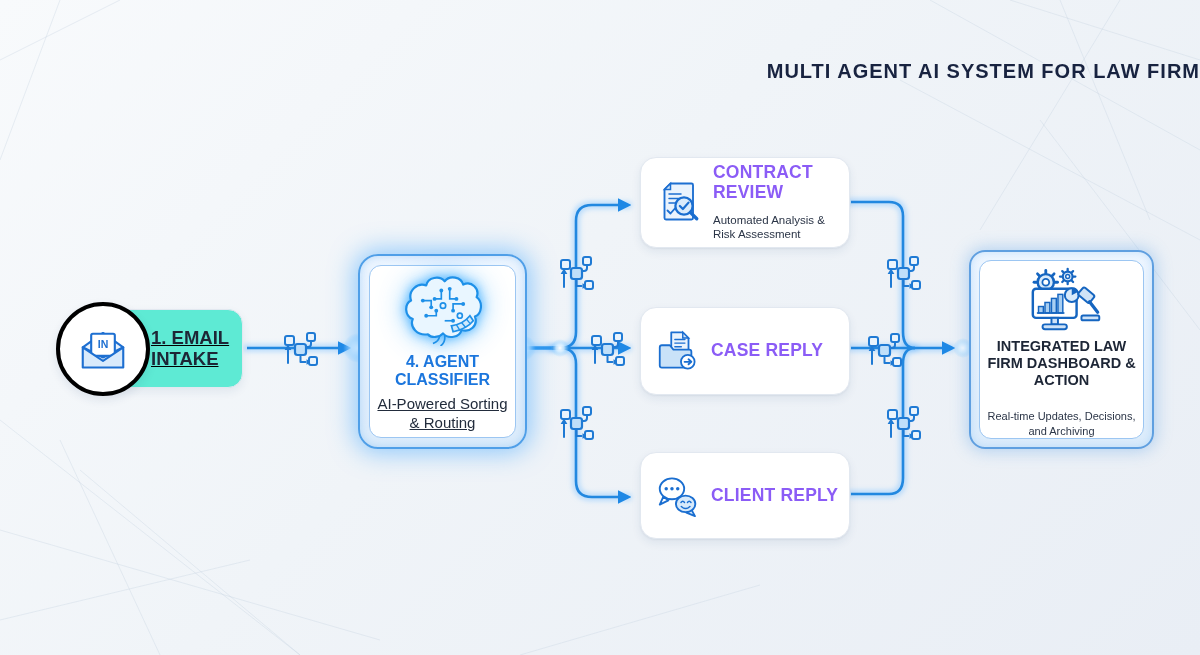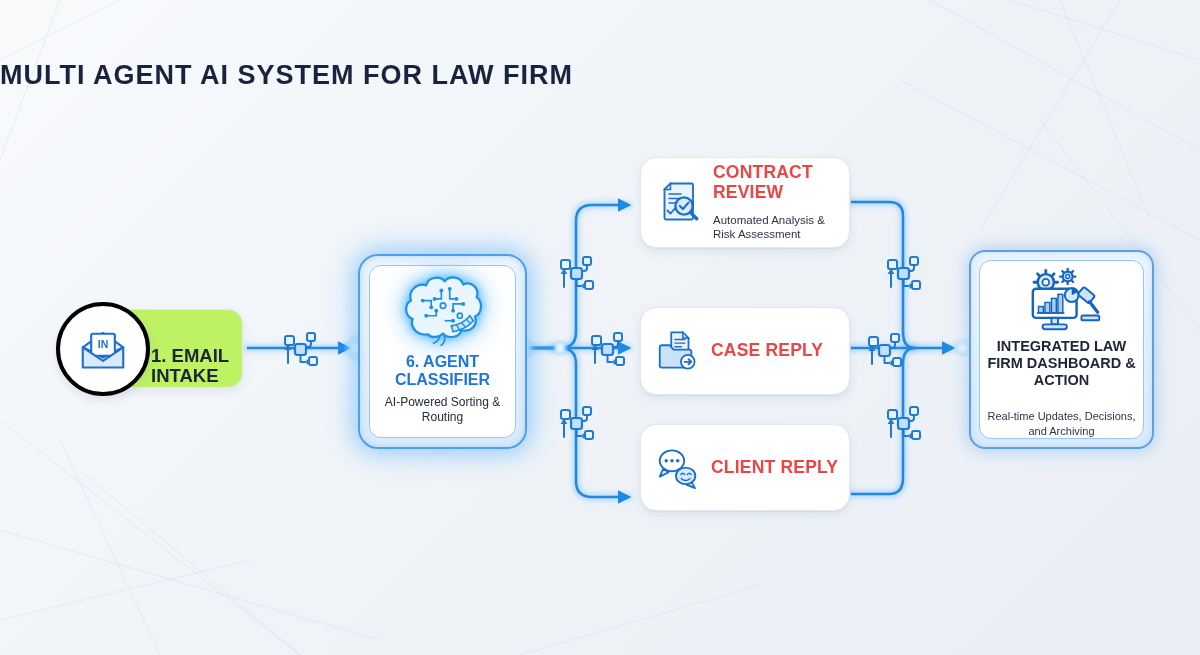--- a/index.html
+++ b/index.html
@@ -1,45 +1,45 @@
 <!DOCTYPE html>
 <html><head>
 <meta charset="utf-8">
 <style>
   html,body{margin:0;padding:0;}
   body{width:1200px;height:655px;position:relative;overflow:hidden;
        font-family:"Liberation Sans", sans-serif;
        background:linear-gradient(135deg,#f8fafc 0%,#f0f4f8 45%,#e9eef5 100%);}
   .layer{position:absolute;left:0;top:0;width:1200px;height:655px;}
-  .title{position:absolute;left:0;right:0;top:60px;text-align:left;
-         font-size:27px;font-weight:700;letter-spacing:1px;color:#182340;}
+  .title{position:absolute;left:0;right:0;top:60px;text-align:right;
+         font-size:20px;font-weight:700;letter-spacing:1px;color:#182340;}
   
   .card{position:absolute;background:#fff;border:1px solid #e2e8f0;border-radius:16px;
         box-shadow:0 4px 10px rgba(30,60,110,.08),0 1px 2px rgba(30,60,110,.06);
         display:flex;align-items:center;gap:11px;padding:0 8px 0 13px;box-sizing:border-box;}
-  .card-title{font-weight:700;font-size:17.5px;color:#ef4444;line-height:1.1;letter-spacing:.2px;}
+  .card-title{font-weight:700;font-size:17.5px;color:#8b5cf6;line-height:1.1;letter-spacing:.2px;}
   .card-sub{font-size:11.5px;color:#2b3547;line-height:1.25;margin-top:11px;}
   
-  .intake-pill{position:absolute;left:95px;top:309px;width:148px;height:79px;background:#bef264;
+  .intake-pill{position:absolute;left:95px;top:309px;width:148px;height:79px;background:#5eead4;
         border:1px solid #e2e8f0;border-radius:15px;box-shadow:0 4px 10px rgba(30,60,110,.08);
-        display:flex;align-items:flex-end;box-sizing:border-box;padding-left:55px;}
+        display:flex;align-items:center;box-sizing:border-box;padding-left:55px;text-decoration:underline;}
   .intake-label{font-weight:700;font-size:18.5px;color:#1d2636;line-height:1.12;width:92px;}
   .intake-circle{position:absolute;left:56px;top:302px;width:86px;height:86px;border-radius:50%;
         background:#fff;border:4px solid #000000;box-shadow:0 4px 10px rgba(30,60,110,.10);
         display:flex;align-items:center;justify-content:center;}
   
   .glow-box{position:absolute;border-radius:20px;border:2px solid #4f9fe8;
         background:linear-gradient(180deg,#eef6ff,#dcecfb);
         box-shadow:0 0 24px 4px rgba(50,160,255,.50), inset 0 0 10px rgba(120,185,245,.45);}
   .glow-box.soft{box-shadow:0 0 16px 2px rgba(70,150,230,.35), inset 0 0 8px rgba(120,185,245,.35);
         border-color:#5f9fe0;border-radius:16px;}
   .glow-inner{position:absolute;inset:9px;background:#fff;border:1.5px solid #9cc6f2;border-radius:12px;
         display:flex;flex-direction:column;align-items:center;text-align:center;box-sizing:border-box;}
   .clf-title{margin-top:7px;font-weight:700;font-size:16px;color:#1b76dd;line-height:1.15;width:118px;}
-  .clf-sub{margin-top:5px;font-size:12px;color:#222c3c;line-height:1.25;width:132px;}
+  .clf-sub{margin-top:5px;font-size:15px;color:#222c3c;line-height:1.25;width:132px;text-decoration:underline;}
   .dash-title{margin-top:4px;font-weight:700;font-size:14.5px;color:#1d2636;line-height:1.18;width:160px;}
   .dash-sub{margin-top:20px;font-size:11px;color:#2b3547;line-height:1.3;width:150px;}
   .brain-svg{filter:drop-shadow(0 0 6px rgba(46,167,255,.85)) drop-shadow(0 0 14px rgba(46,167,255,.45));}
   
   .routing{position:absolute;width:40px;height:40px;}
   .flex-col{display:flex;flex-direction:column;justify-content:center;}
 </style>
 </head>
 <body>
 
@@ -166,21 +166,21 @@
         <circle cx="42" cy="46" r="2.3"></circle>
           <circle cx="48" cy="22" r="2.3"></circle>
           <circle cx="40" cy="32" r="2.3"></circle>
         <circle cx="58" cy="20" r="2.3"></circle>
           <circle cx="66" cy="32" r="2.3"></circle>
           <circle cx="74" cy="38" r="2.3"></circle>
         <circle cx="62" cy="46" r="2.3"></circle>
           <circle cx="62" cy="58" r="2.3"></circle>
       </g>
     </svg>
-    <div class="clf-title">6. AGENT CLASSIFIER</div>
+    <div class="clf-title">4. AGENT CLASSIFIER</div>
     <div class="clf-sub">AI-Powered Sorting &amp; Routing</div>
   </div>
 </div>
 
 <div class="card" style="left:640px;top:157px;width:210px;height:91px">
   <svg width="56" height="56" viewBox="0 0 64 64">
     <path d="M22 6 H50 a2 2 0 0 1 2 2 V52 a2 2 0 0 1 -2 2 H16 a2 2 0 0 1 -2 -2 V14 Z" fill="#eaf3fd" stroke="#1d6fd1" stroke-width="2.5" stroke-linejoin="round"></path>
     <path d="M22 6 V14 H14 Z" fill="#cfe3f7" stroke="#1d6fd1" stroke-width="2"></path>
     <g stroke="#1d6fd1" stroke-width="2" stroke-linecap="round">
       <path d="M20 20 H36"></path>
@@ -210,21 +210,21 @@
     <path d="M8 27 a3 3 0 0 1 3 -3 h11 l5 6 h22 a3 3 0 0 1 3 3 v19 a3 3 0 0 1 -3 3 H11 a3 3 0 0 1 -3 -3 Z" fill="#c9e2f8" stroke="#1a6ed0" stroke-width="2.5" stroke-linejoin="round"></path>
     <circle cx="47" cy="47" r="9.5" fill="#ffffff" stroke="#1a6ed0" stroke-width="2.5"></circle>
     <line x1="42.5" y1="47" x2="50" y2="47" stroke="#1a6ed0" stroke-width="2.5" stroke-linecap="round"></line>
     <path d="M48 43.5 L52 47 L48 50.5" fill="none" stroke="#1a6ed0" stroke-width="2.5" stroke-linecap="round" stroke-linejoin="round"></path>
   </svg>
   <div class="flex-col">
     <div class="card-title" style="width:130px">CASE REPLY</div>
   </div>
 </div>
 
-<div class="card" style="left:640px;top:424px;width:210px;height:87px">
+<div class="card" style="left:640px;top:452px;width:210px;height:87px">
   <svg width="54" height="56" viewBox="0 0 64 64">
     <path d="M13 33 L8 44 L20 38 Z" fill="#ffffff" stroke="#1a6ed0" stroke-width="2.6" stroke-linejoin="round"></path>
     <ellipse cx="25" cy="22" rx="17" ry="14.5" fill="#ffffff" stroke="#1a6ed0" stroke-width="2.6"></ellipse>
     <g fill="#1a6ed0">
         <circle cx="17" cy="22" r="2.4"></circle>
         <circle cx="25" cy="22" r="2.4"></circle>
         <circle cx="33" cy="22" r="2.4"></circle>
       </g>
     <path d="M52 51 L57 60 L45 55 Z" fill="#d8eafb" stroke="#1a6ed0" stroke-width="2.6" stroke-linejoin="round"></path>
     <ellipse cx="44" cy="43" rx="13.5" ry="11.5" fill="#d8eafb" stroke="#1a6ed0" stroke-width="2.6"></ellipse>

